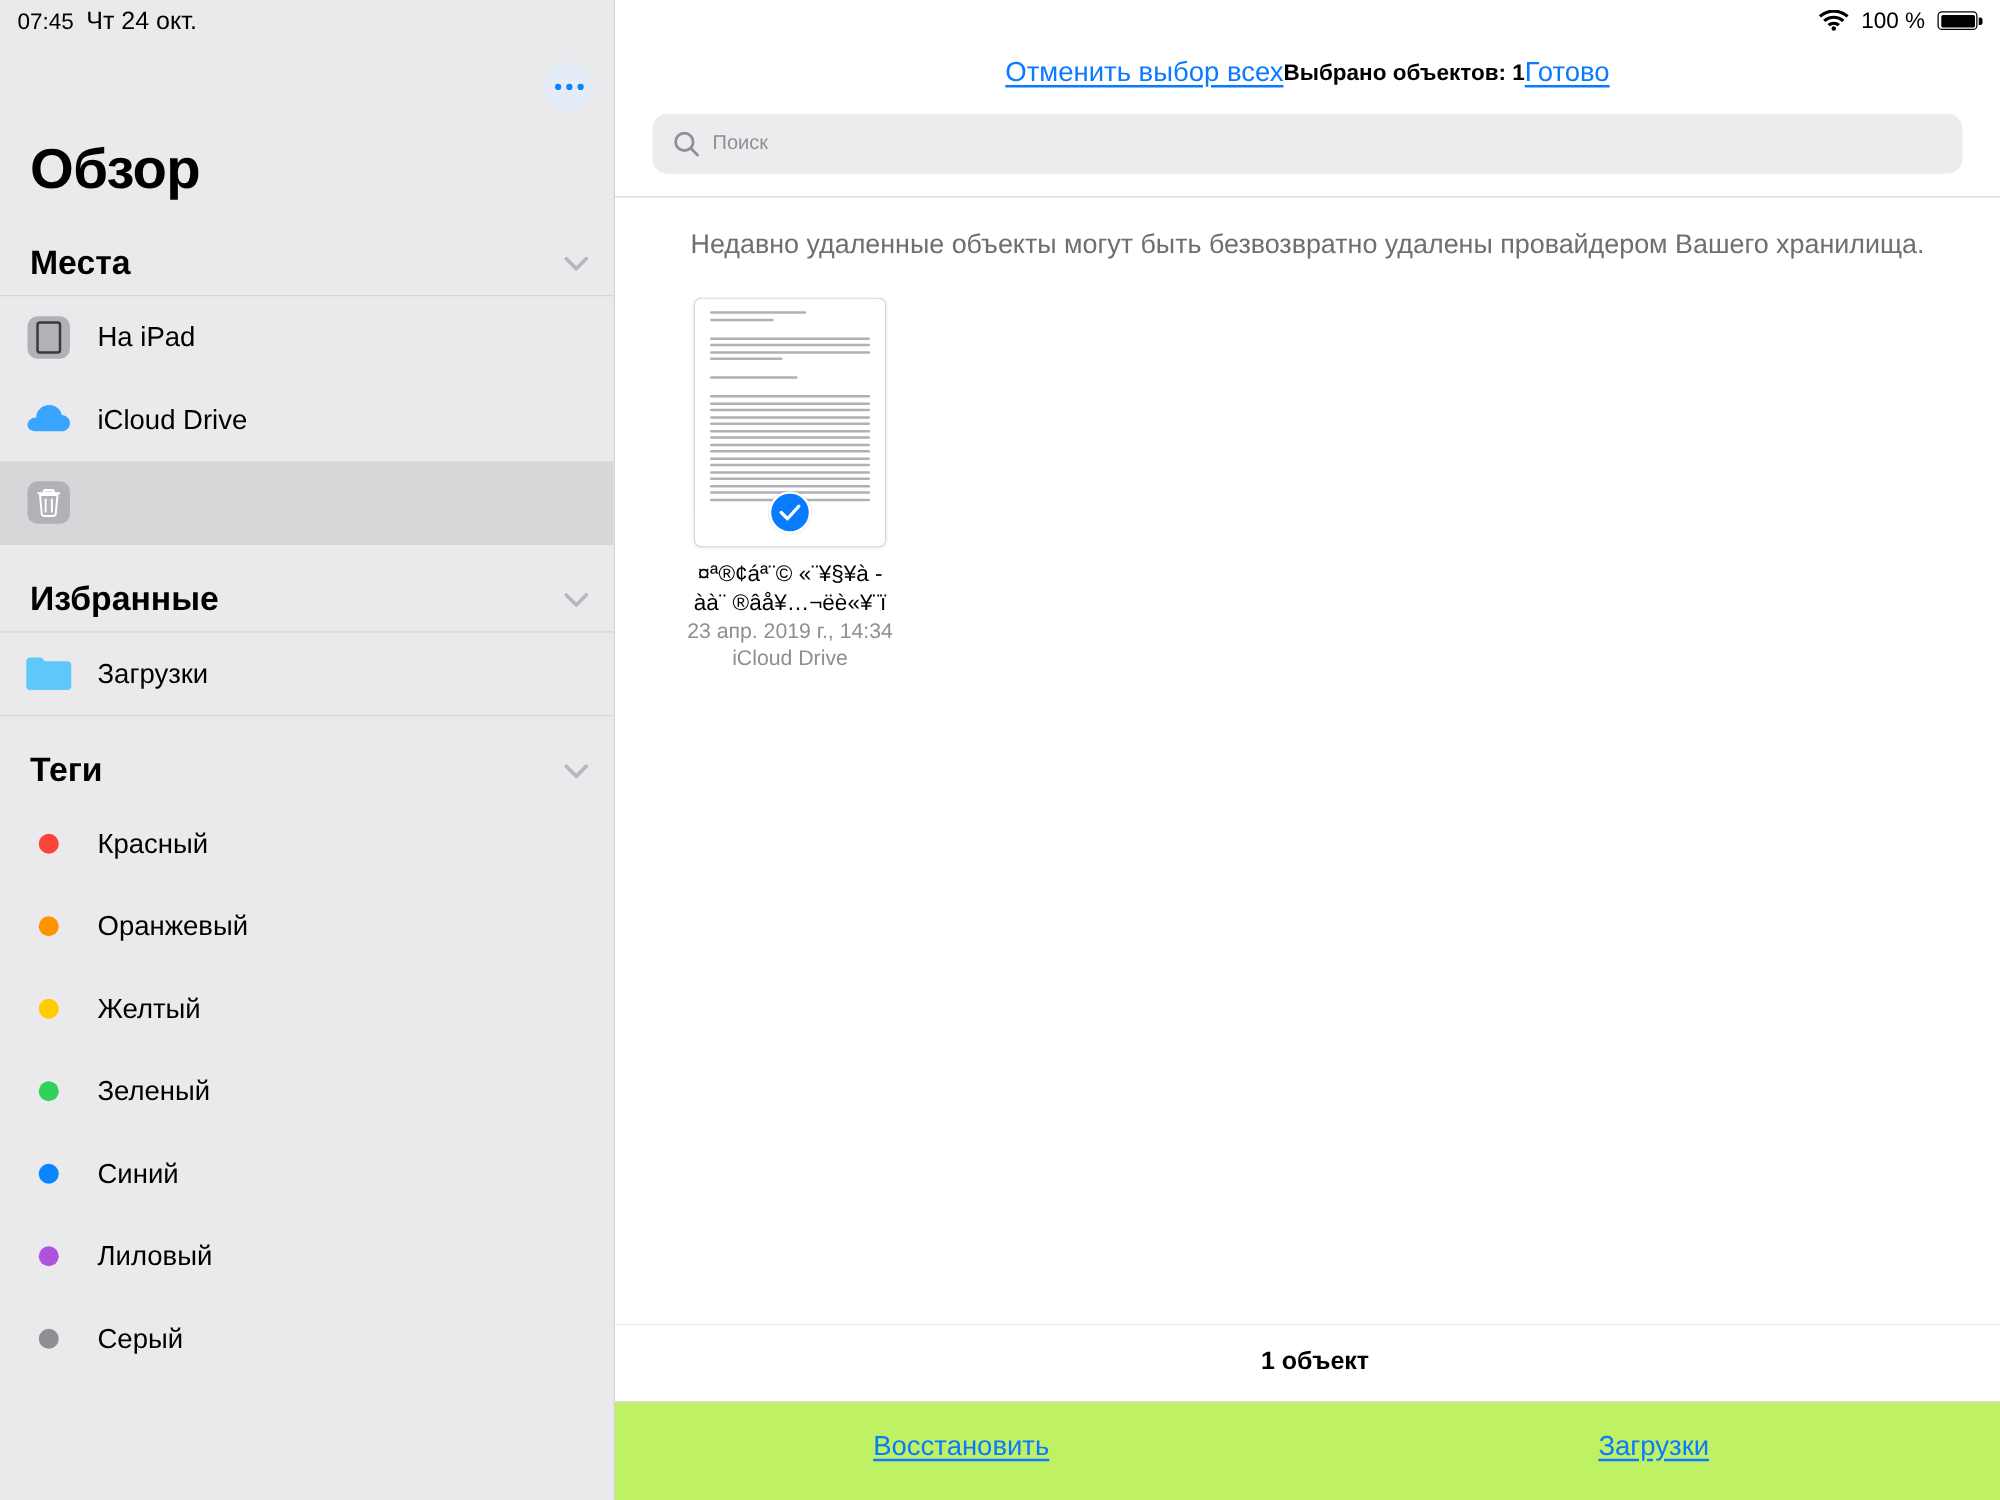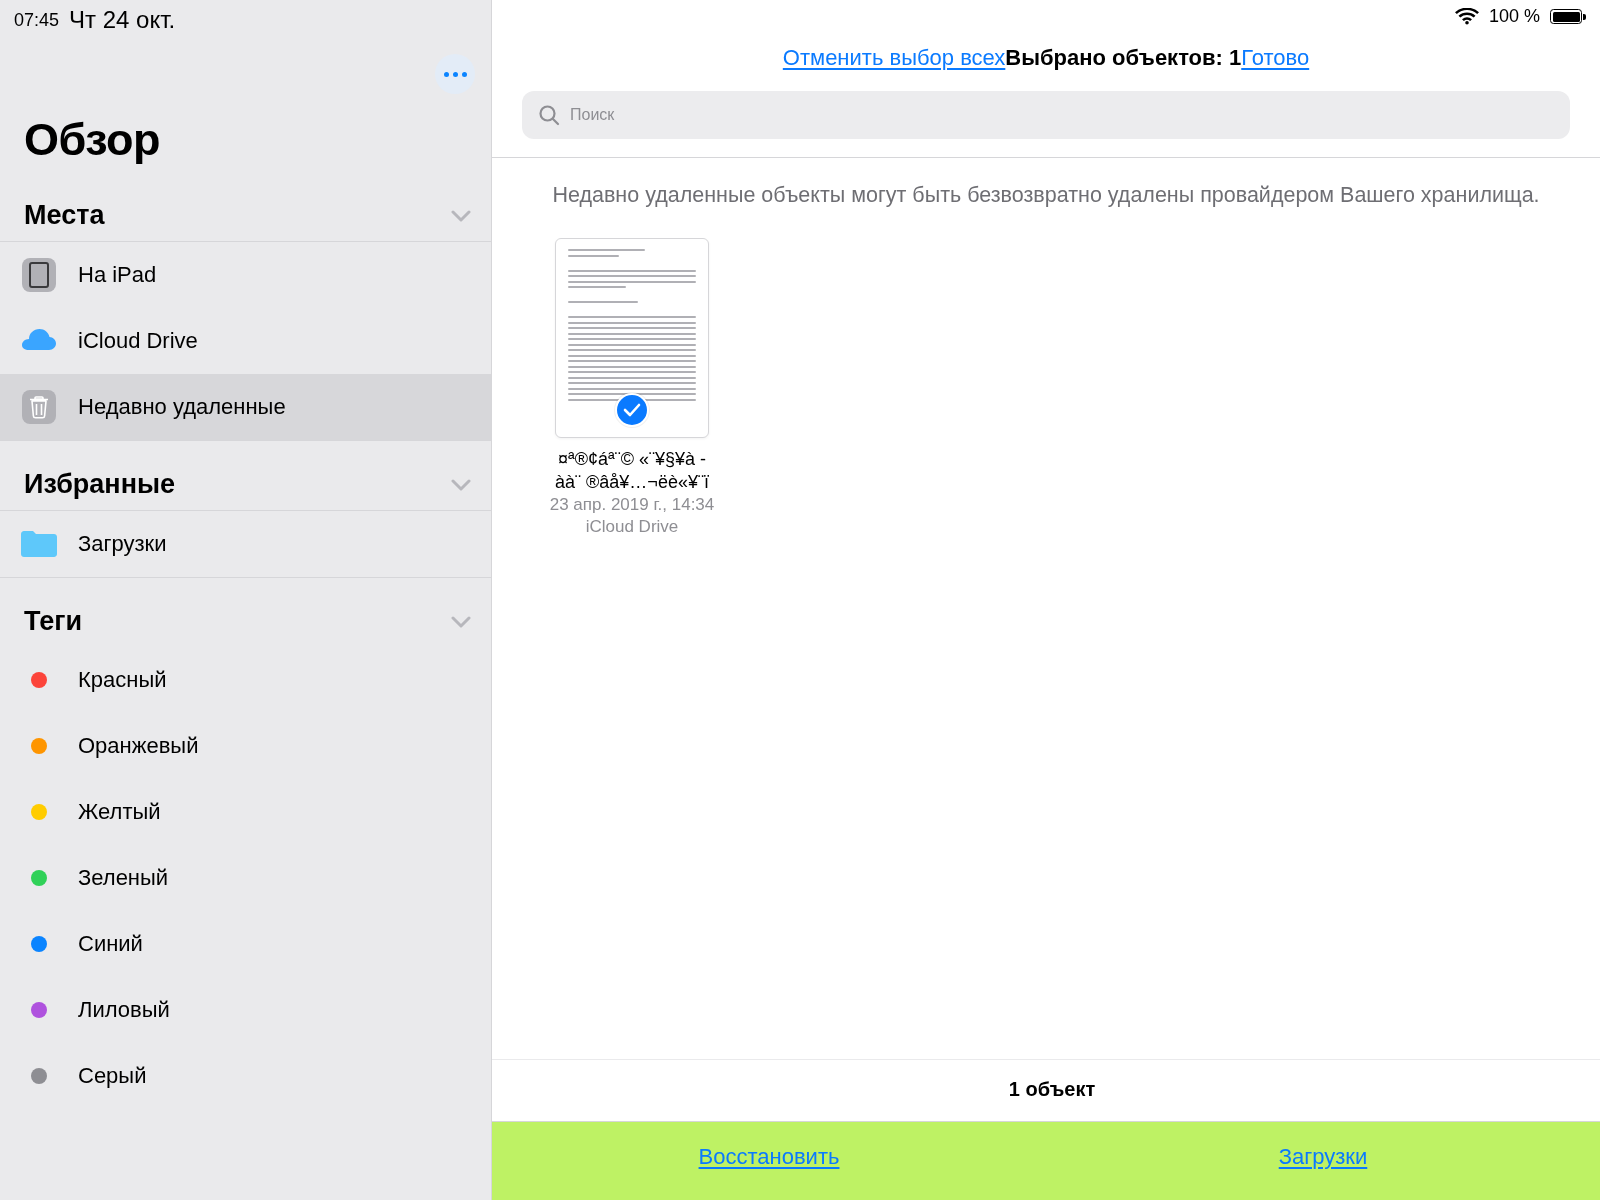--- a/index.html
+++ b/index.html
@@ -4,21 +4,21 @@
 <style>
 * { margin: 0; padding: 0; box-sizing: border-box; font-family: -apple-system, 'Helvetica Neue', Arial, sans-serif; }
 html, body { width: 1600px; height: 1200px; overflow: hidden; background: #fff; }
 
 .screen { display: flex; width: 100%; height: 100%; }
 
 
 .sidebar { width: 492px; flex: 0 0 492px; height: 100%; background: #eaeaec; border-right: 1px solid #d6d6d9; display: flex; flex-direction: column; overflow: hidden; }
 
 .status-bar { display: flex; align-items: center; padding: 6px 14px 6px 14px; font-size: 18px; color: #000; gap: 10px; }
-.status-bar .date { font-size: 24px; }
+.status-bar .date { font-size: 20px; }
 
 .sidebar-toprow { display: flex; justify-content: flex-end; padding: 14px 16px 6px 24px; }
 .more-btn { width: 40px; height: 40px; border-radius: 20px; background: #e3ecf7; display: flex; align-items: center; justify-content: center; }
 .more-btn span { width: 5px; height: 5px; border-radius: 50%; background: #0a84ff; margin: 0 2px; display: inline-block; }
 
 .page-title { font-size: 45px; font-weight: 800; padding: 14px 24px 24px 24px; letter-spacing: -0.5px; }
 
 .section-header { display: flex; align-items: center; justify-content: space-between; padding: 10px 20px 10px 24px; border-bottom: 1px solid #d6d6d9; }
 .section-header.no-border { border-bottom: none; }
 .section-title { font-size: 27px; font-weight: 700; }
@@ -56,21 +56,21 @@
 
 .status-bar-right { display: flex; align-items: center; justify-content: flex-end; padding: 6px 18px; gap: 10px; font-size: 18px; }
 .wifi { display: inline-flex; }
 .battery { display: inline-flex; align-items: center; gap: 3px; }
 .battery-body { width: 32px; height: 15px; border: 1.6px solid #000; border-radius: 3.5px; position: relative; }
 .battery-body::after { content: ""; position: absolute; right: -5px; top: 3.5px; width: 3px; height: 6px; background: #000; border-radius: 0 2px 2px 0; }
 .battery-fill { position: absolute; left: 1.5px; top: 1.5px; bottom: 1.5px; right: 1.5px; background: #000; border-radius: 1.5px; }
 
 .nav-row { display: flex; align-items: center; justify-content: center; padding: 12px 30px 20px 30px; }
 .nav-link { color: #0a7aff; font-size: 22px; text-decoration: underline; text-underline-offset: 3px; }
-.nav-title { font-size: 22px; font-weight: 700; }
+.nav-title { font-size: 18px; font-weight: 700; }
 
 .search-wrap { padding: 0 30px 18px 30px; }
 .search-field { display: flex; align-items: center; gap: 10px; background: #ececee; border-radius: 12px; height: 48px; padding: 0 16px; }
 .search-field input { border: none; background: transparent; font-size: 16px; outline: none; width: 100%; color: #000; }
 .search-field input::placeholder { color: #8e8e93; }
 .search-icon svg { display: block; }
 
 .divider { height: 1px; background: #d6d6d9; }
 
 .info-banner { text-align: center; font-size: 21.5px; color: #6e6e73; padding: 22px 60px 28px 60px; line-height: 1.4; }
@@ -139,21 +139,20 @@
       </div>
       <div class="row selected">
         <span class="icon-wrap">
           <span class="trash-btn">
             <svg width="20" height="24" viewBox="0 0 20 24">
                 <path d="M3 6h14l-1.4 15c-.1 1-.9 1.8-2 1.8H6.4c-1 0-1.9-.8-2-1.8L3 6zm4-4h6c.6 0 1 .4 1 1v1H6V3c0-.6.4-1 1-1zM1 4.5h18" stroke="#fff" stroke-width="1.6" fill="none" stroke-linejoin="round"></path>
                 <path d="M7.5 9v11M12.5 9v11" stroke="#fff" stroke-width="1.6"></path>
               </svg>
           </span>
         </span>
-        <span class="label">Недавно удаленные</span>
       </div>
     </div>
 
     <div style="height:18px"></div>
     <div class="section-header">
       <span class="section-title">Избранные</span>
       <span class="chevron">
         <svg width="20" height="14" viewBox="0 0 20 14">
             <path d="M2 3 L10 11 L18 3" stroke="#b7b7bc" stroke-width="3" fill="none" stroke-linecap="round" stroke-linejoin="round"></path>
           </svg>

